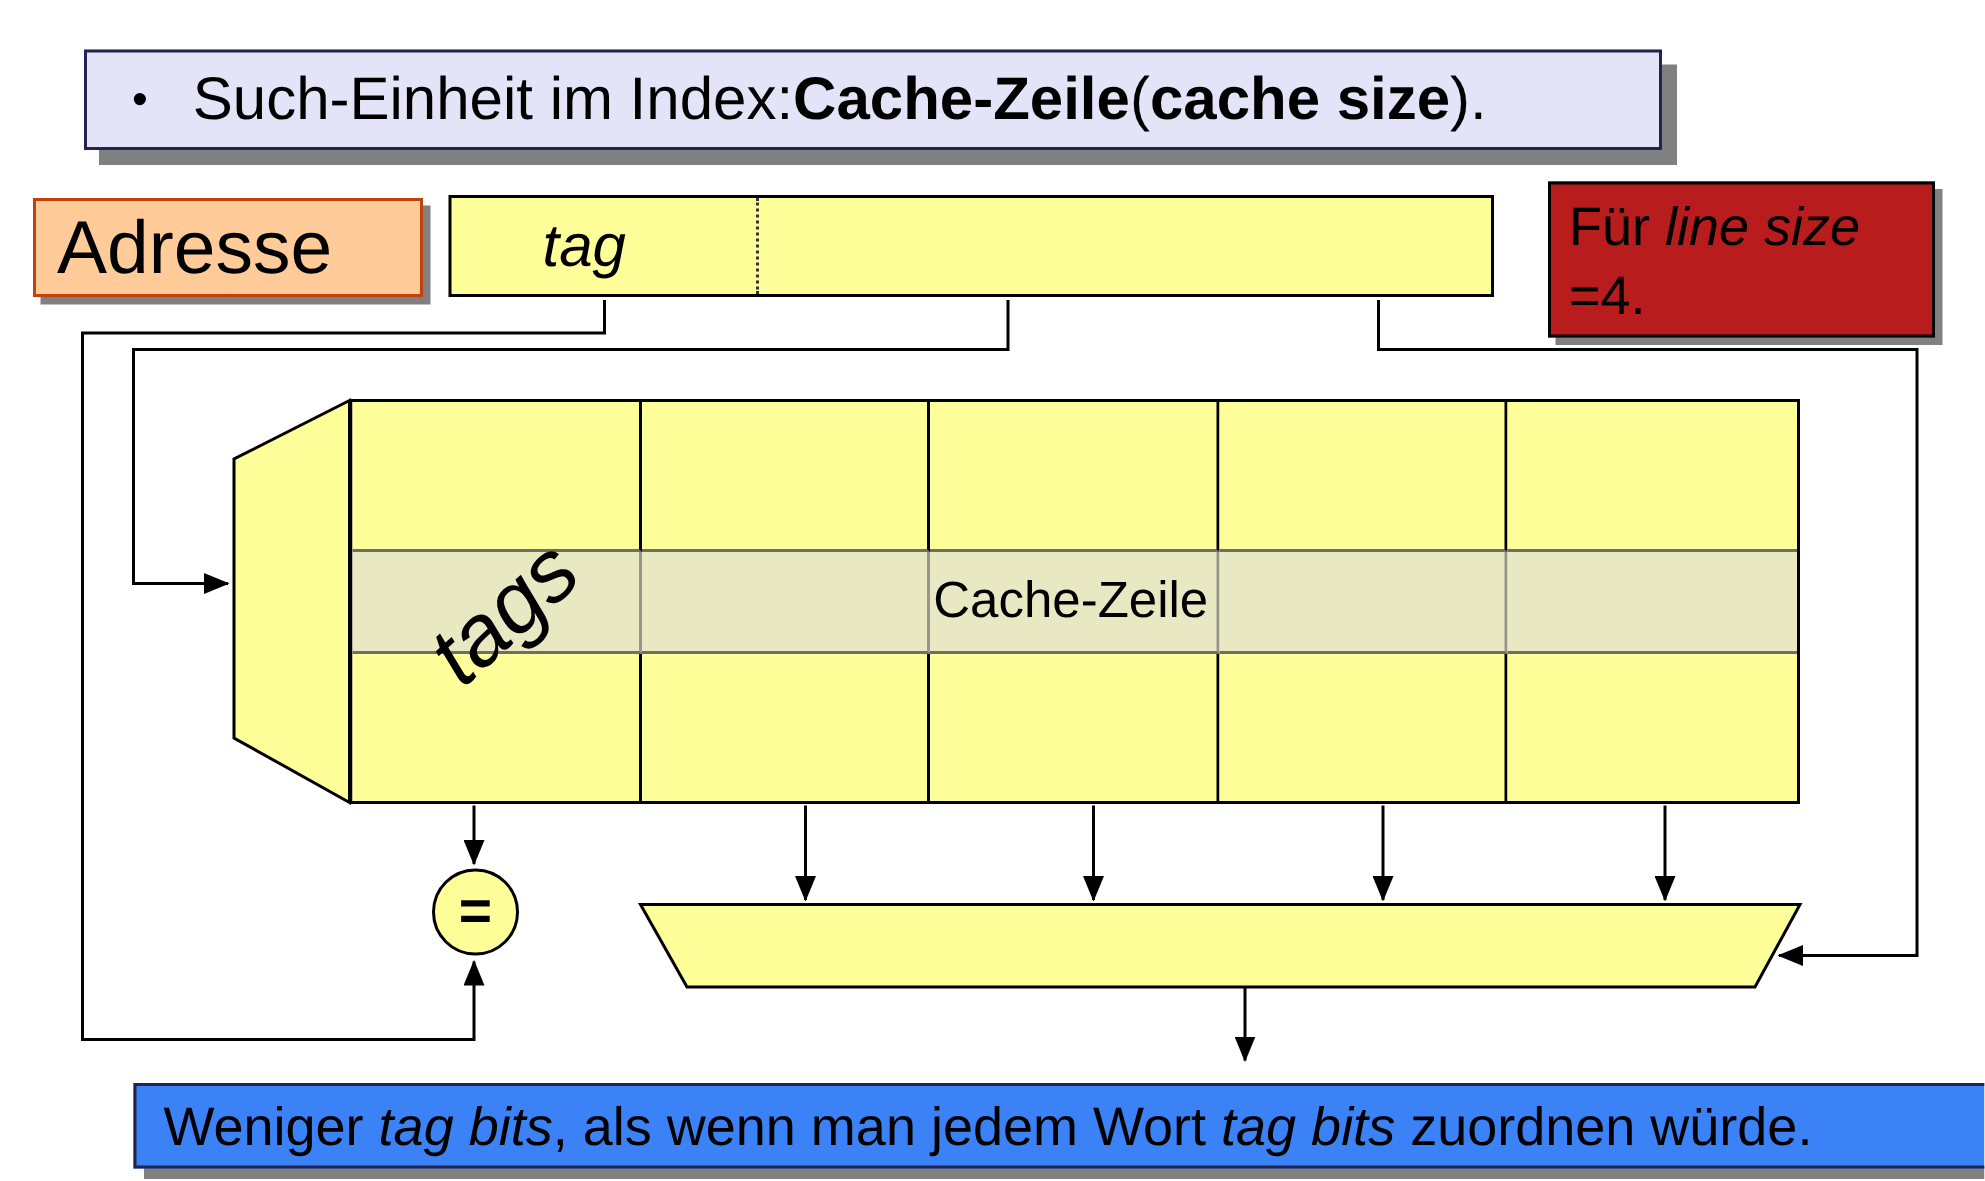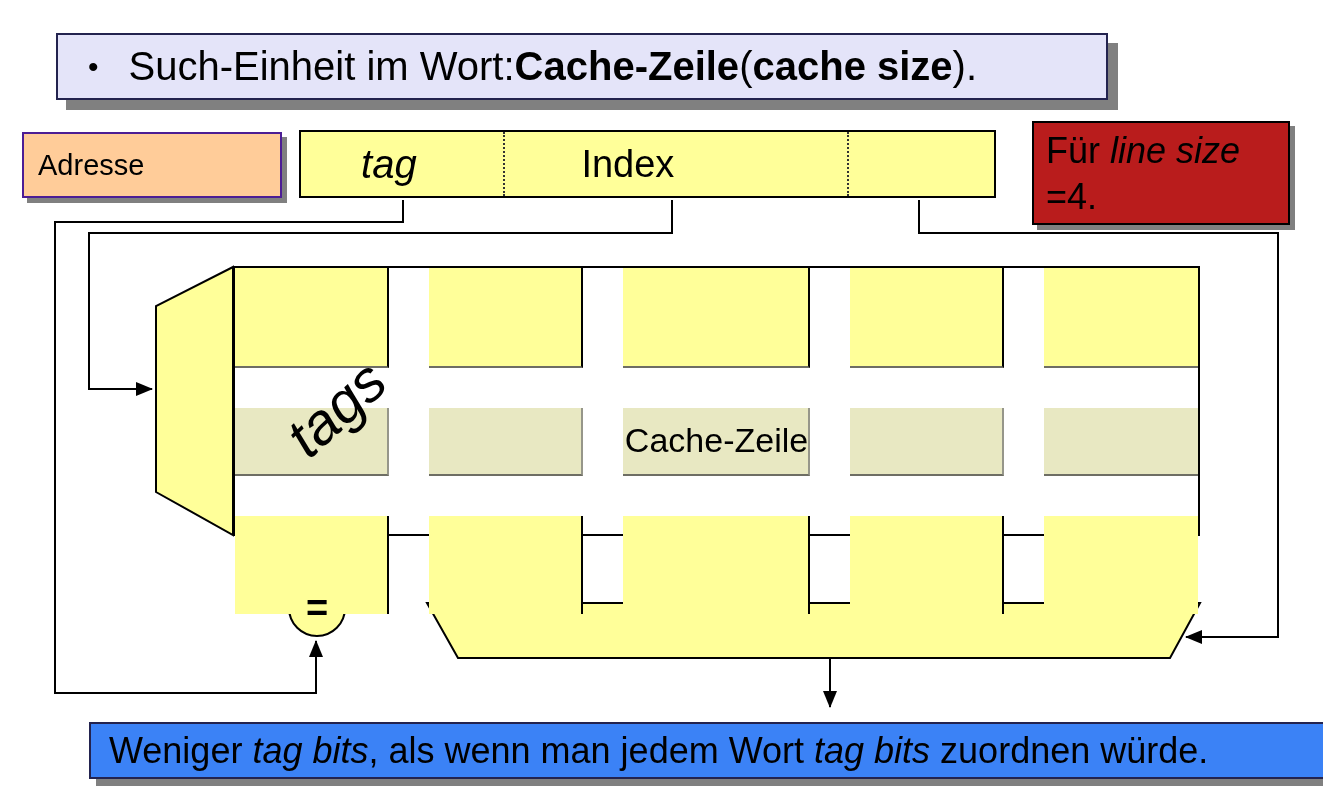--- a/index.html
+++ b/index.html
@@ -17,24 +17,24 @@
     display:flex;align-items:center;font-size:40px;
     padding-left:30px;box-sizing:border-box;white-space:nowrap;z-index:3;
   }
   .title-box .bullet{font-size:30px;margin-right:30px;}
   .bi{font-weight:bold;}
   .b{font-weight:bold;}
   .i{font-style:italic;}
 
   .adresse-box{
     left:22px;top:132px;width:260px;height:66px;
-    background:#ffcc99;border:2px solid #4c1d95;
+    background:#ffcc99;border:2px solid #c2410c;
     box-shadow:5px 5px 0 #808080;
     display:flex;align-items:center;padding-left:14px;box-sizing:border-box;
-    font-size:29px;z-index:3;
+    font-size:50px;z-index:3;
   }
 
   .addr-field{
     left:299px;top:130px;width:697px;height:68px;
     background:#ffff99;border:2px solid #000;box-sizing:border-box;
     display:flex;z-index:3;
   }
   .addr-sec{display:flex;align-items:center;justify-content:center;box-sizing:border-box;height:100%;}
   .sec-tag{width:203px;font-style:italic;font-size:40px;padding-right:26px;}
   .sec-index{width:346px;border-left:2px dotted #333;font-size:38px;padding-right:96px;}
@@ -47,21 +47,20 @@
     box-sizing:border-box;padding:5px 0 0 12px;
     font-size:36px;line-height:46px;z-index:3;white-space:nowrap;
   }
 
   
   .cache-table{
     left:233px;top:266px;width:967px;height:270px;
     border:2px solid #000;box-sizing:border-box;
     display:grid;grid-template-columns:repeat(5,1fr);grid-template-rows:100px 68px 98px;
     z-index:2;
-    gap:40px;
   }
   .cell{background:#ffff99;border-right:2px solid #000;box-sizing:border-box;}
   .cell.lastcol{border-right:none;}
   .cell.r1{border-bottom:2px solid #6e6e64;}
   .cell.hl{background:#e8e8c2;border-bottom:2px solid #6e6e64;border-right:2px solid #96968a;}
   .cell.hl.lastcol{border-right:none;}
   .cell-label{
     font-size:34px;line-height:64px;padding-left:2px;white-space:nowrap;
   }
   .tags-label{
@@ -120,38 +119,35 @@
     <path class="ln" d="M537,537 L537,600" marker-end="url(#arrow)"></path>
     <path class="ln" d="M729,537 L729,600" marker-end="url(#arrow)"></path>
     <path class="ln" d="M922,537 L922,600" marker-end="url(#arrow)"></path>
     <path class="ln" d="M1110,537 L1110,600" marker-end="url(#arrow)"></path>
 
     <path class="ln" d="M830,658 L830,707" marker-end="url(#arrow)"></path>
   </svg>
 
   <div class="abs title-box">
     <span class="bullet">•</span>
-    <span>Such-Einheit im Wort: </span>
+    <span>Such-Einheit im Index: </span>
     <span class="bi">Cache</span>
     <span class="b">-Zeile</span>
     <span> (</span>
     <span class="bi">cache size</span>
     <span>).</span>
   </div>
 
   <div class="abs adresse-box">
     <span>Adresse</span>
   </div>
 
   <div class="abs addr-field">
     <div class="addr-sec sec-tag">
       <span>tag</span>
-    </div>
-    <div class="addr-sec sec-index">
-      <span>Index</span>
     </div>
     <div class="addr-sec sec-offset"></div>
   </div>
 
   <div class="abs fuer-box">
     <div><span>Für </span><span class="i">line size</span></div>
     <div>=4.</div>
   </div>
 
   <div class="abs cache-table">

